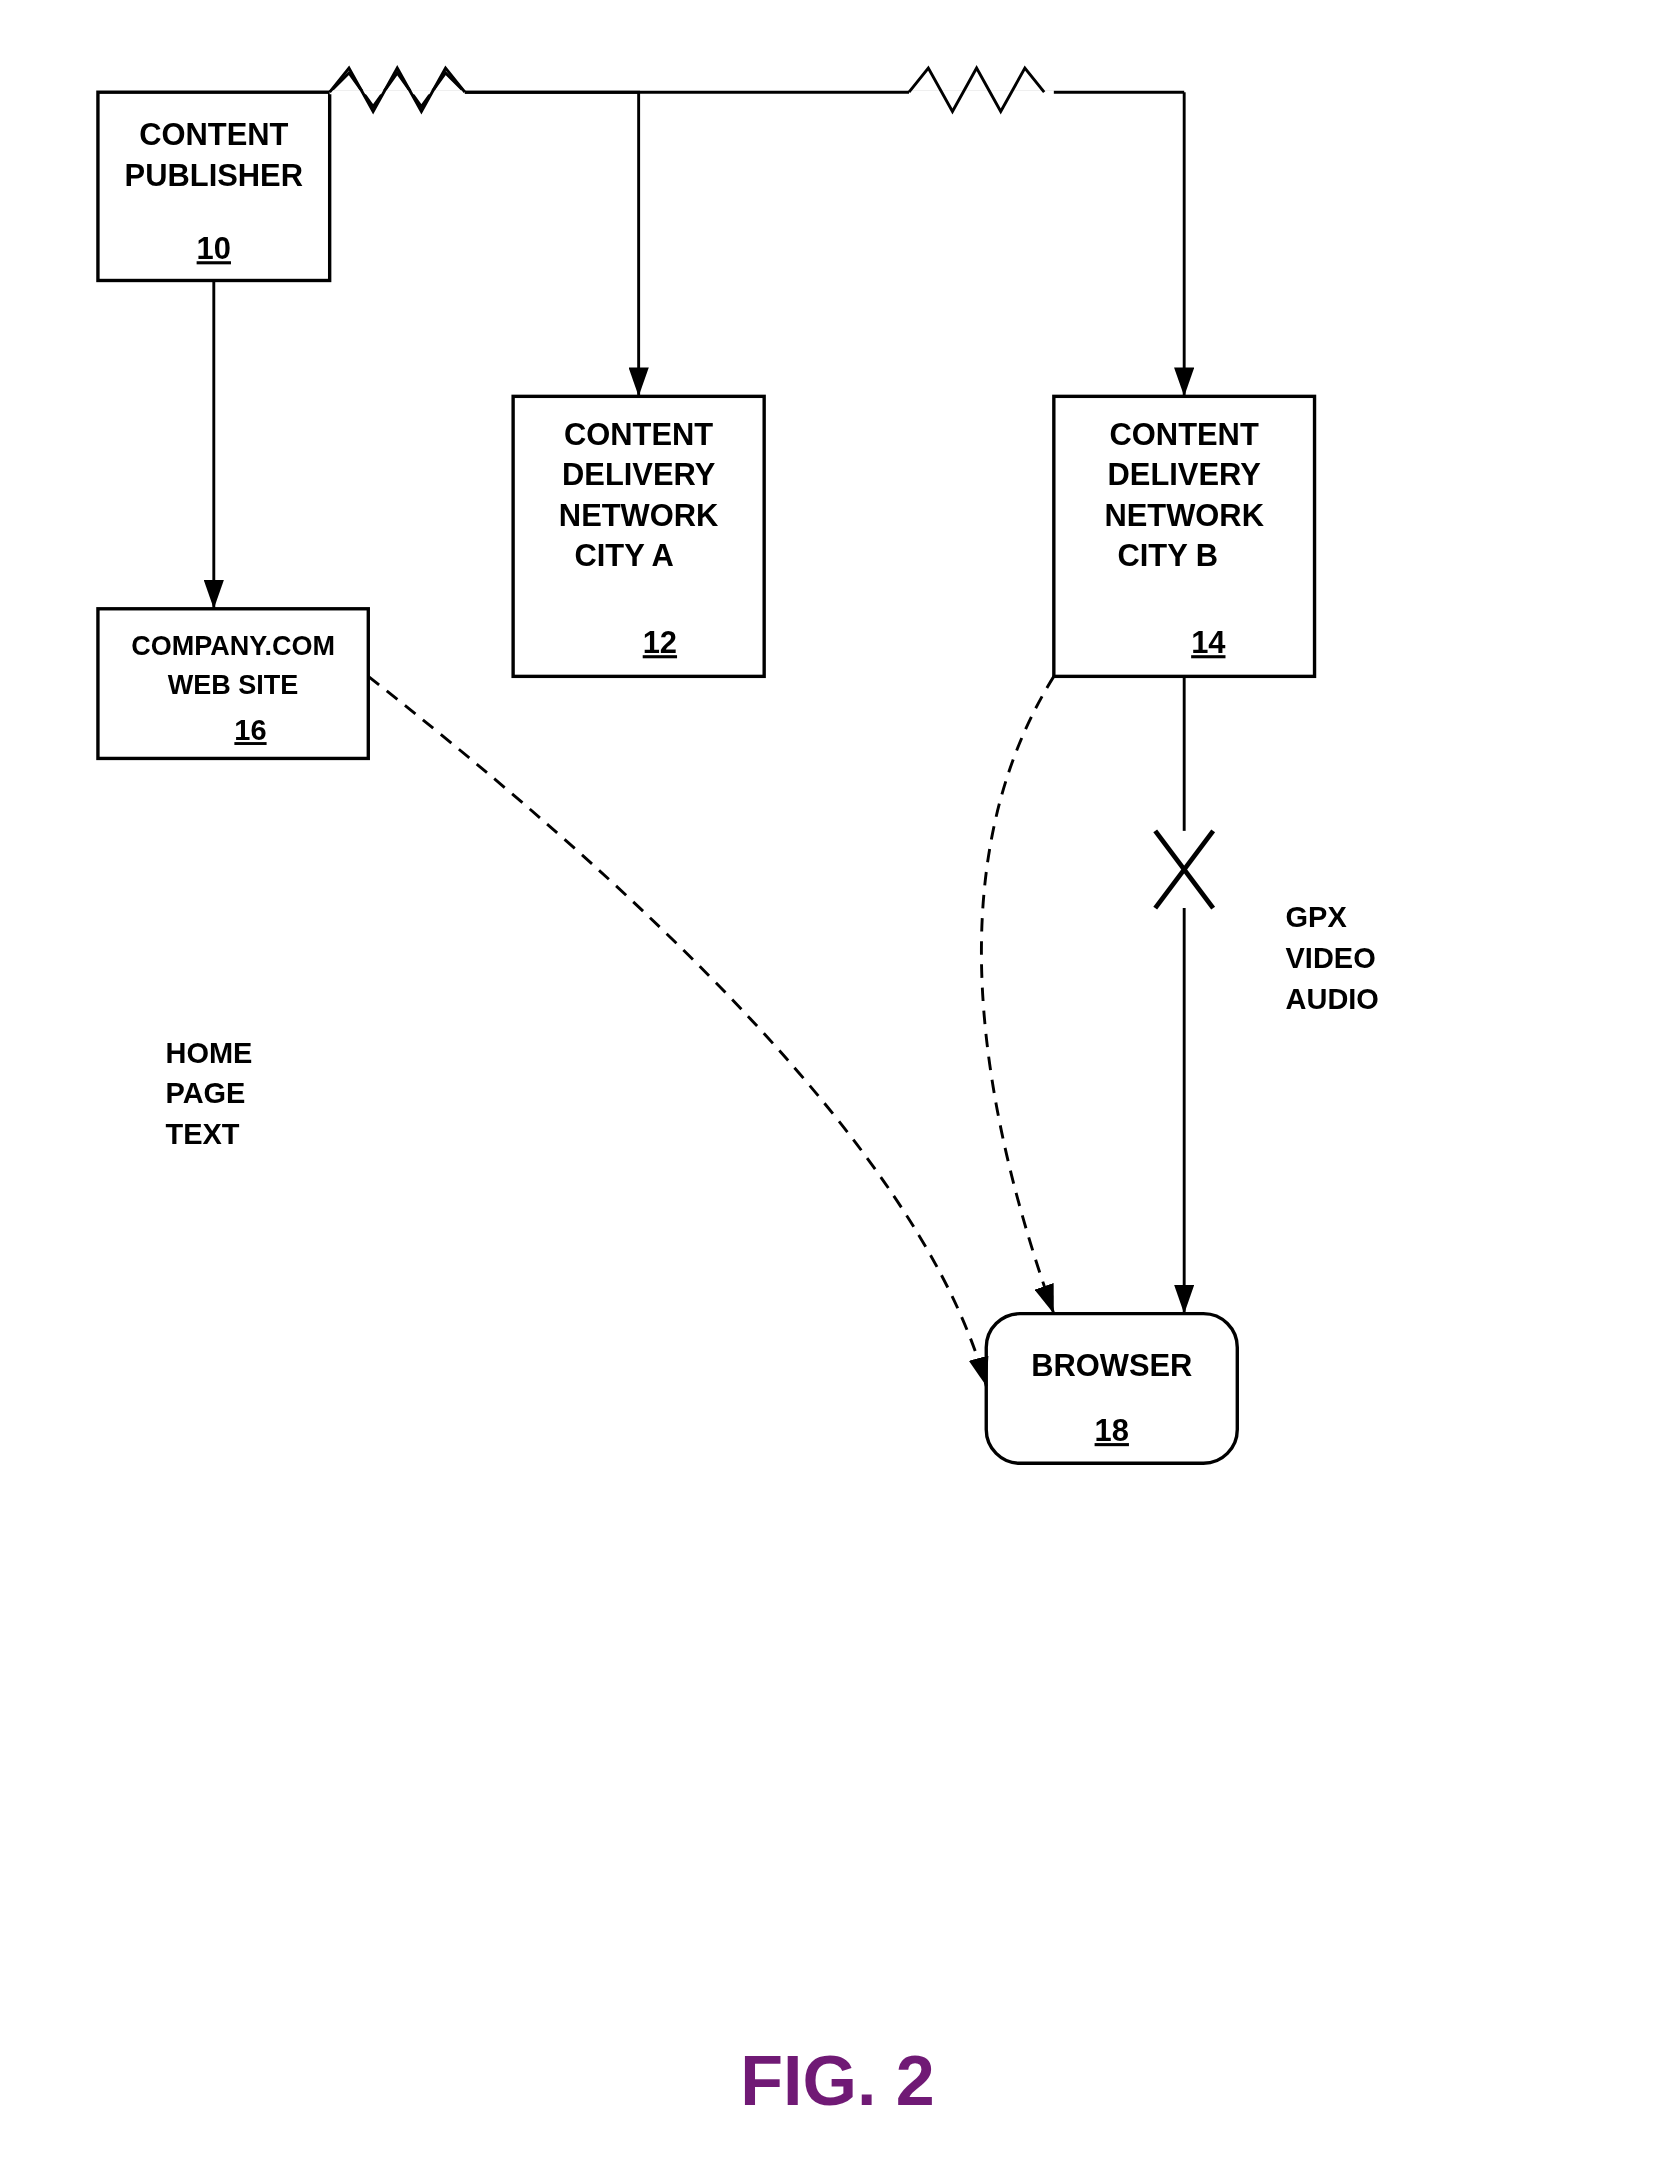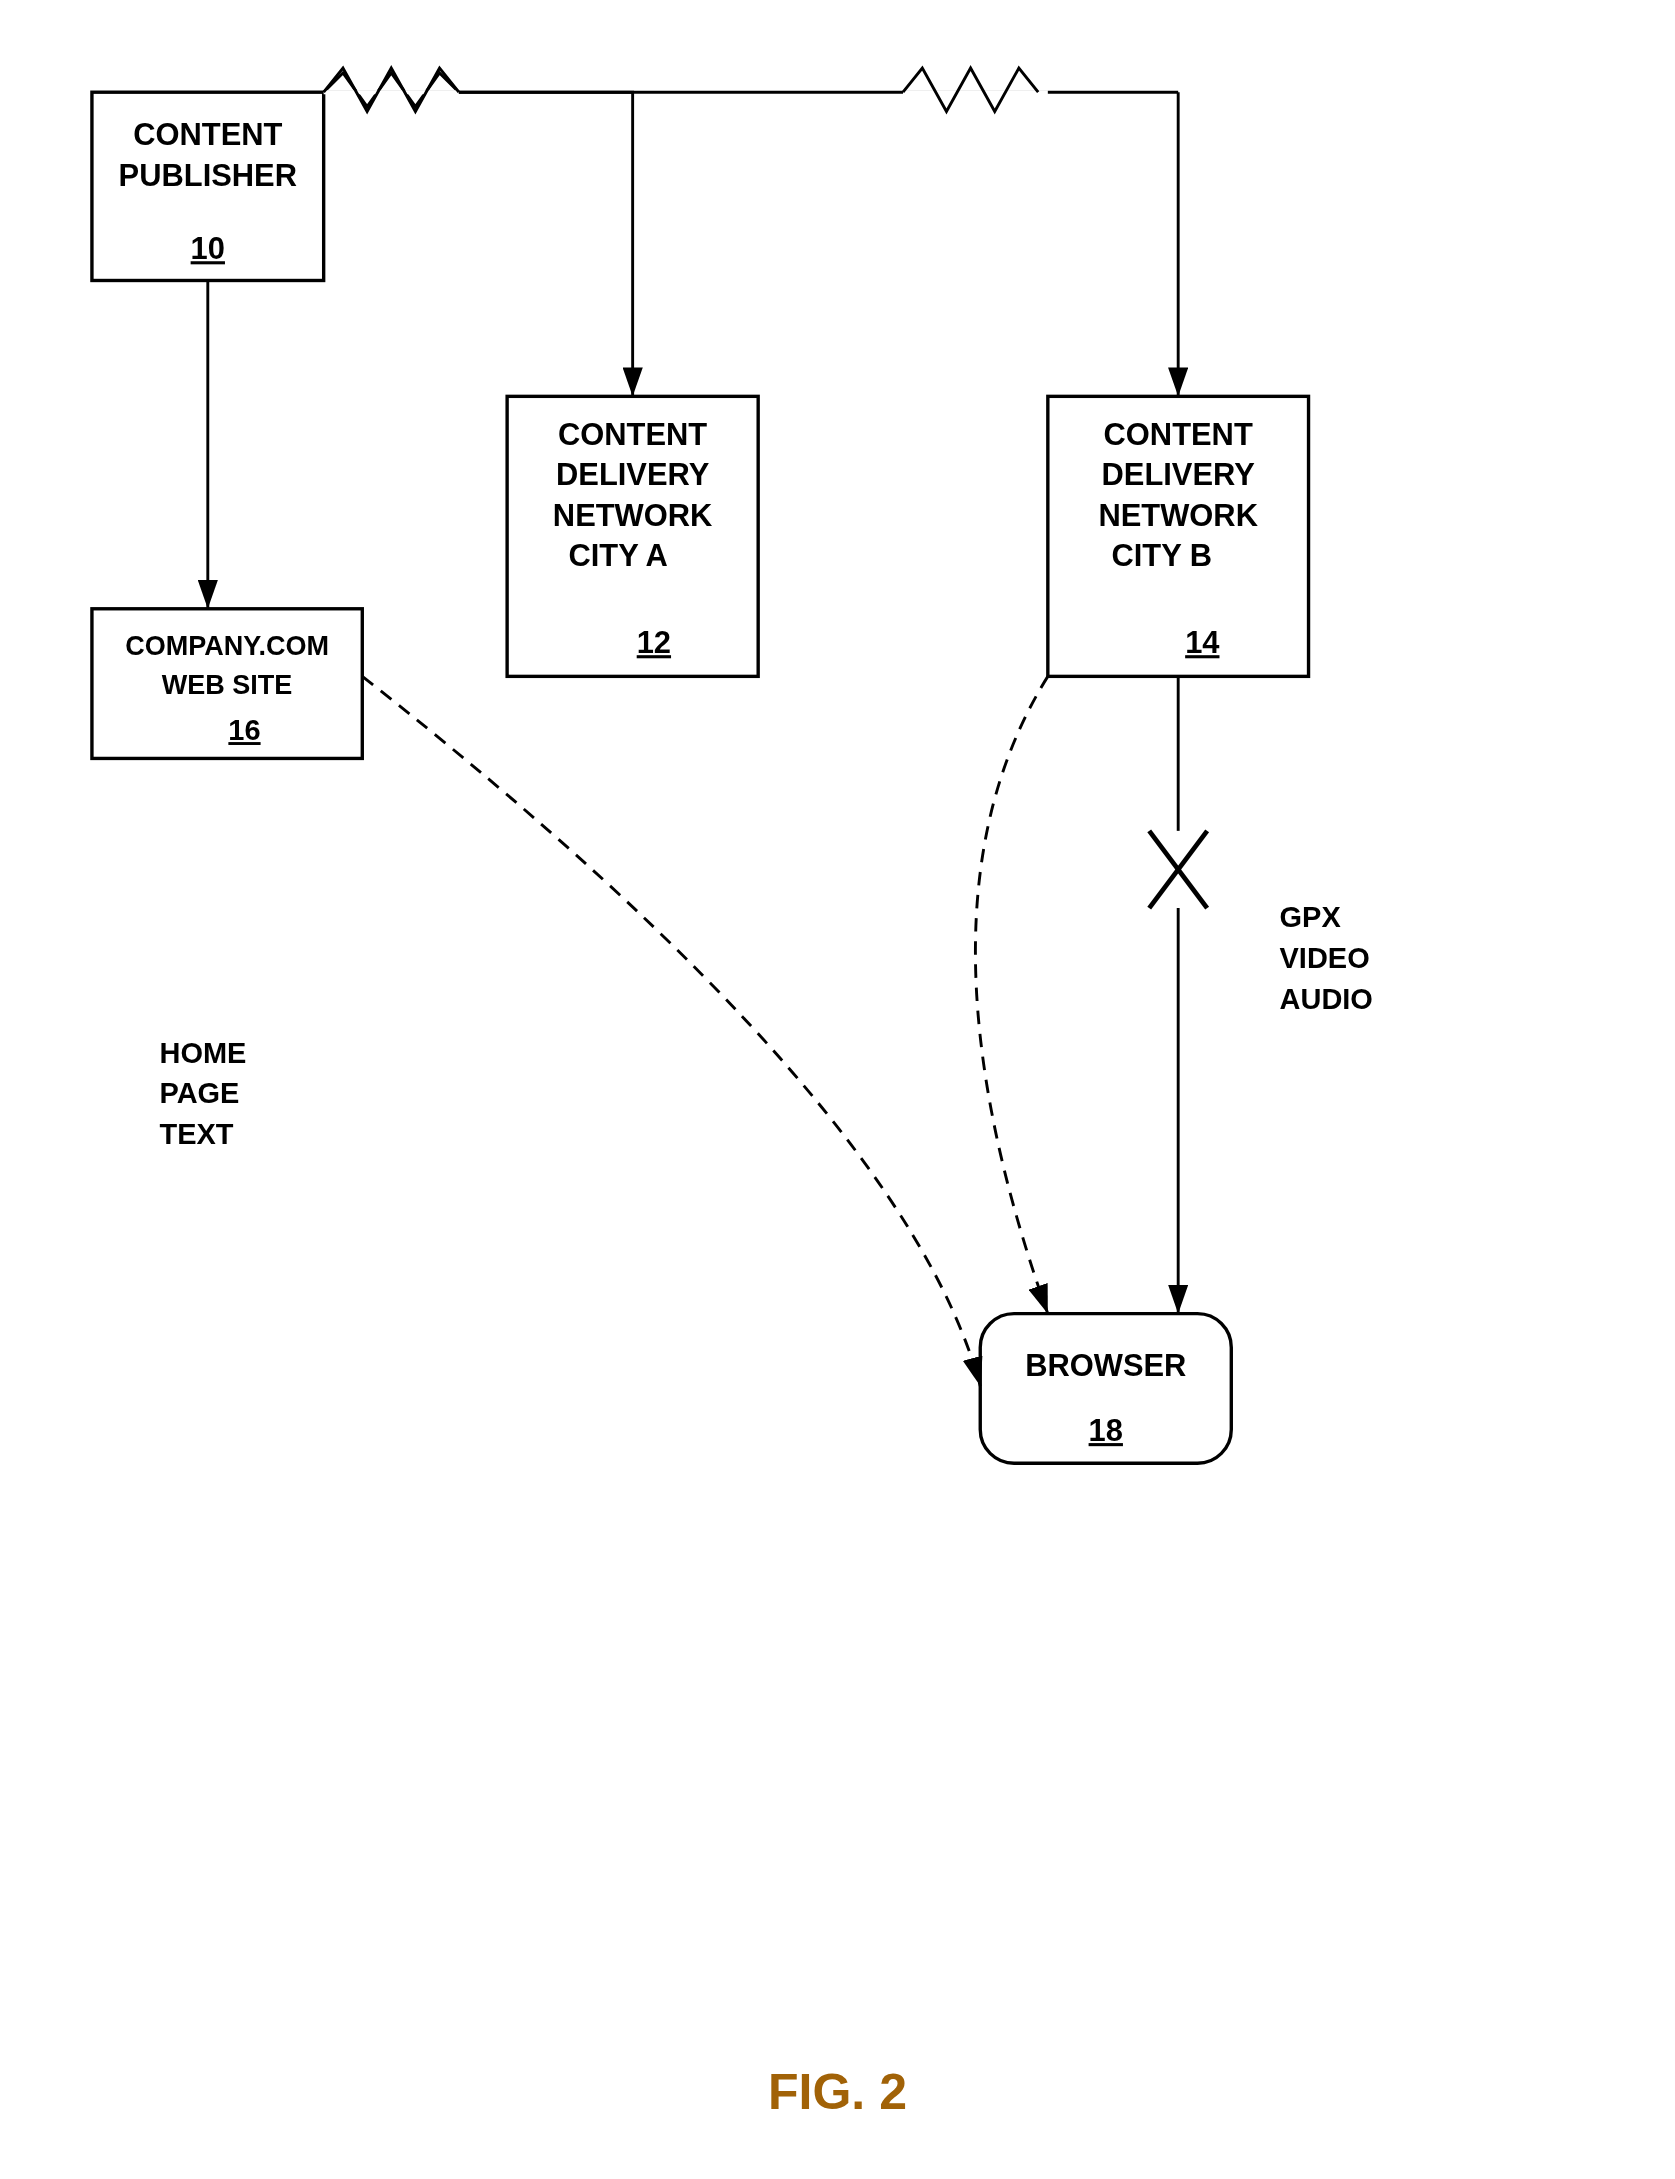--- a/index.html
+++ b/index.html
@@ -8,42 +8,42 @@
       height: 2179px;
       background: #ffffff;
       font-family: Arial, sans-serif;
       position: relative;
       overflow: hidden;
     }
 
     .diagram-container {
       position: absolute;
       top: 39px;
-      left: 34px;
+      left: 40px;
       width: 1598px;
       height: 1912px;
     }
 
     svg {
       position: absolute;
       top: 0;
       left: 0;
       width: 100%;
       height: 100%;
     }
 
     .fig-label {
       position: absolute;
       bottom: 58px;
       left: 50%;
       transform: translateX(-50%);
-      font-size: 50px;
+      font-size: 70px;
       font-weight: bold;
       font-family: Arial, sans-serif;
-      color: #a16207;
+      color: #701a75;
     }
   </style>
 </head>
 <body>
 
 <div class="diagram-container">
   <svg viewBox="0 0 1655 1980" xmlns="http://www.w3.org/2000/svg">
 
     <defs>
       <marker id="arrowhead" markerWidth="10" markerHeight="7" refX="10" refY="3.5" orient="auto">

